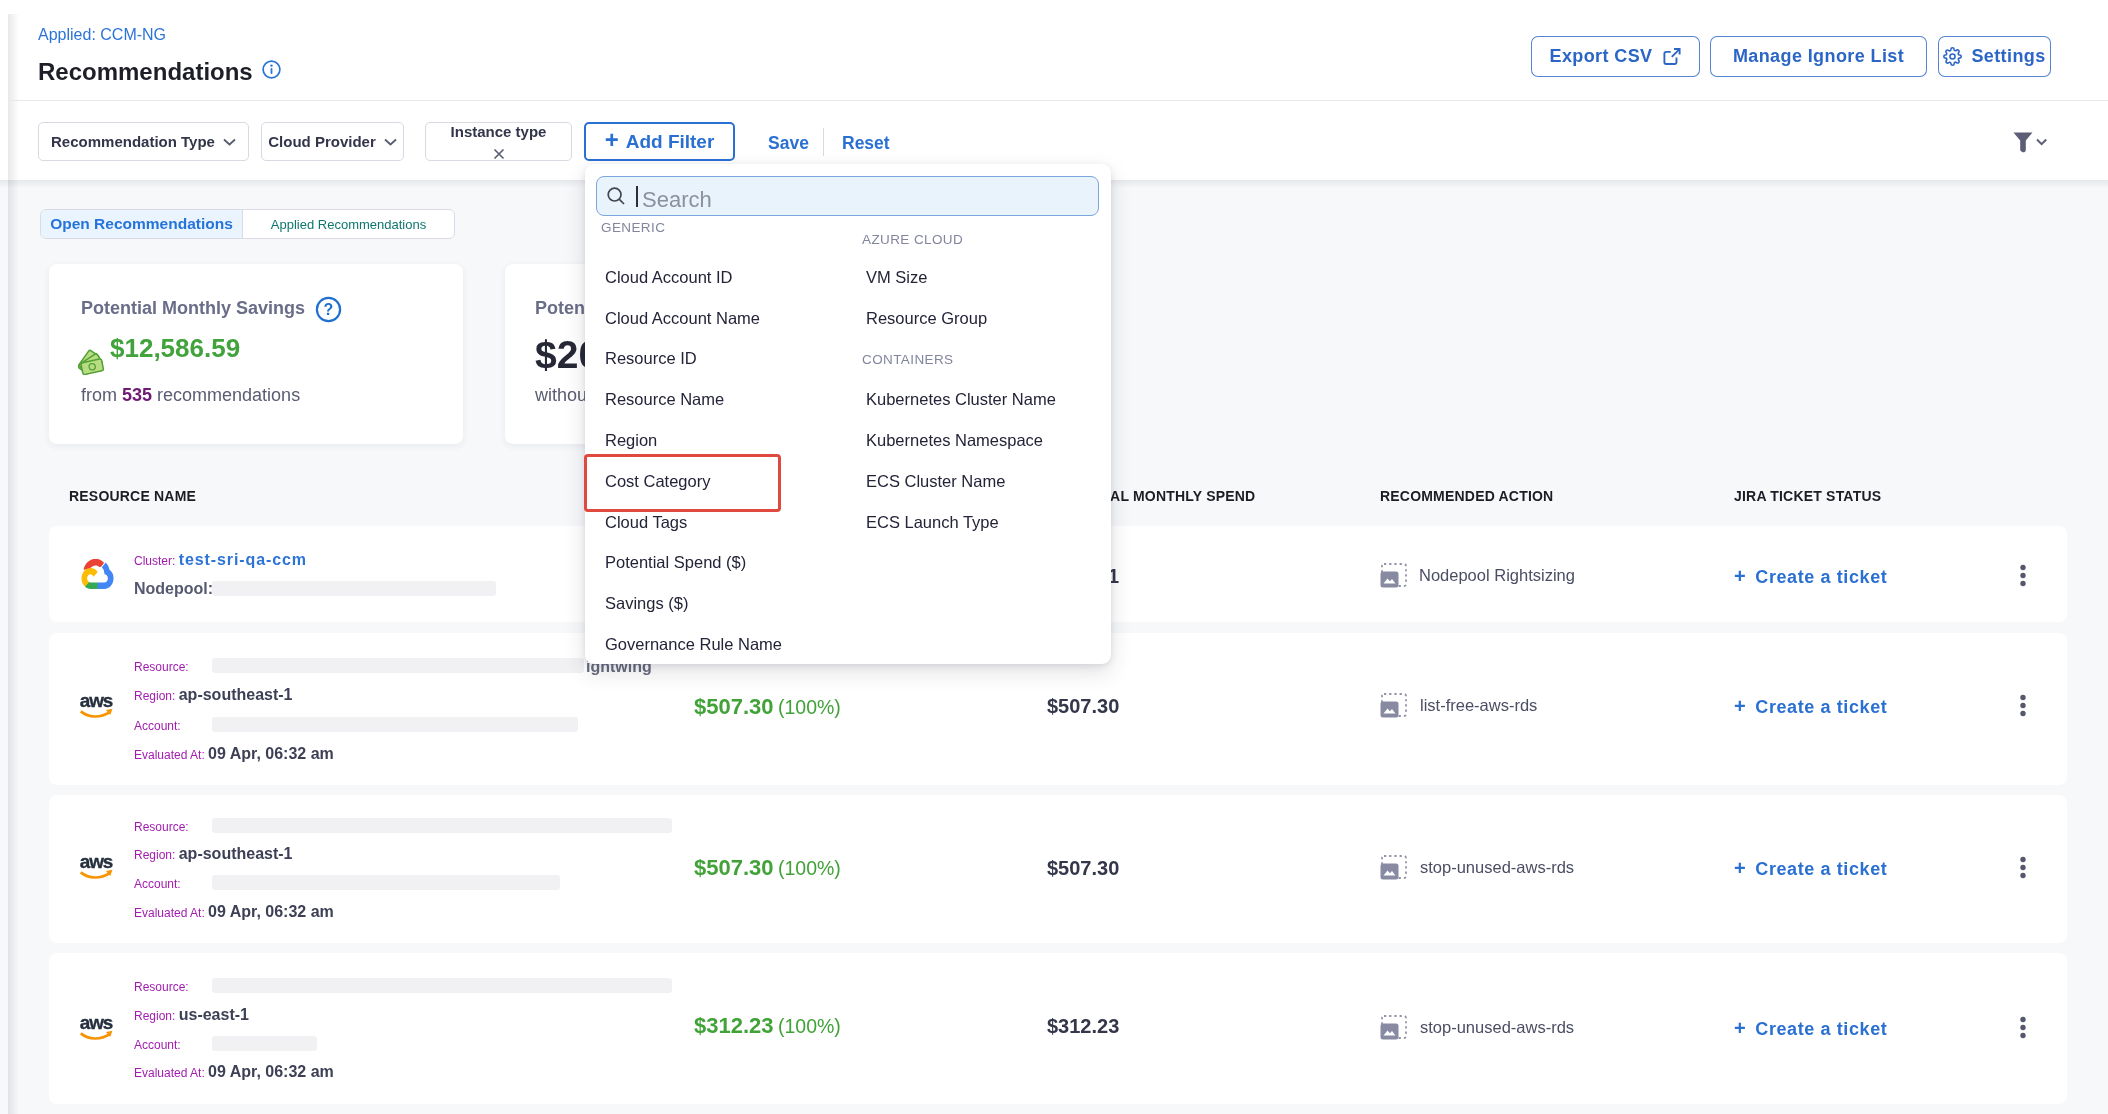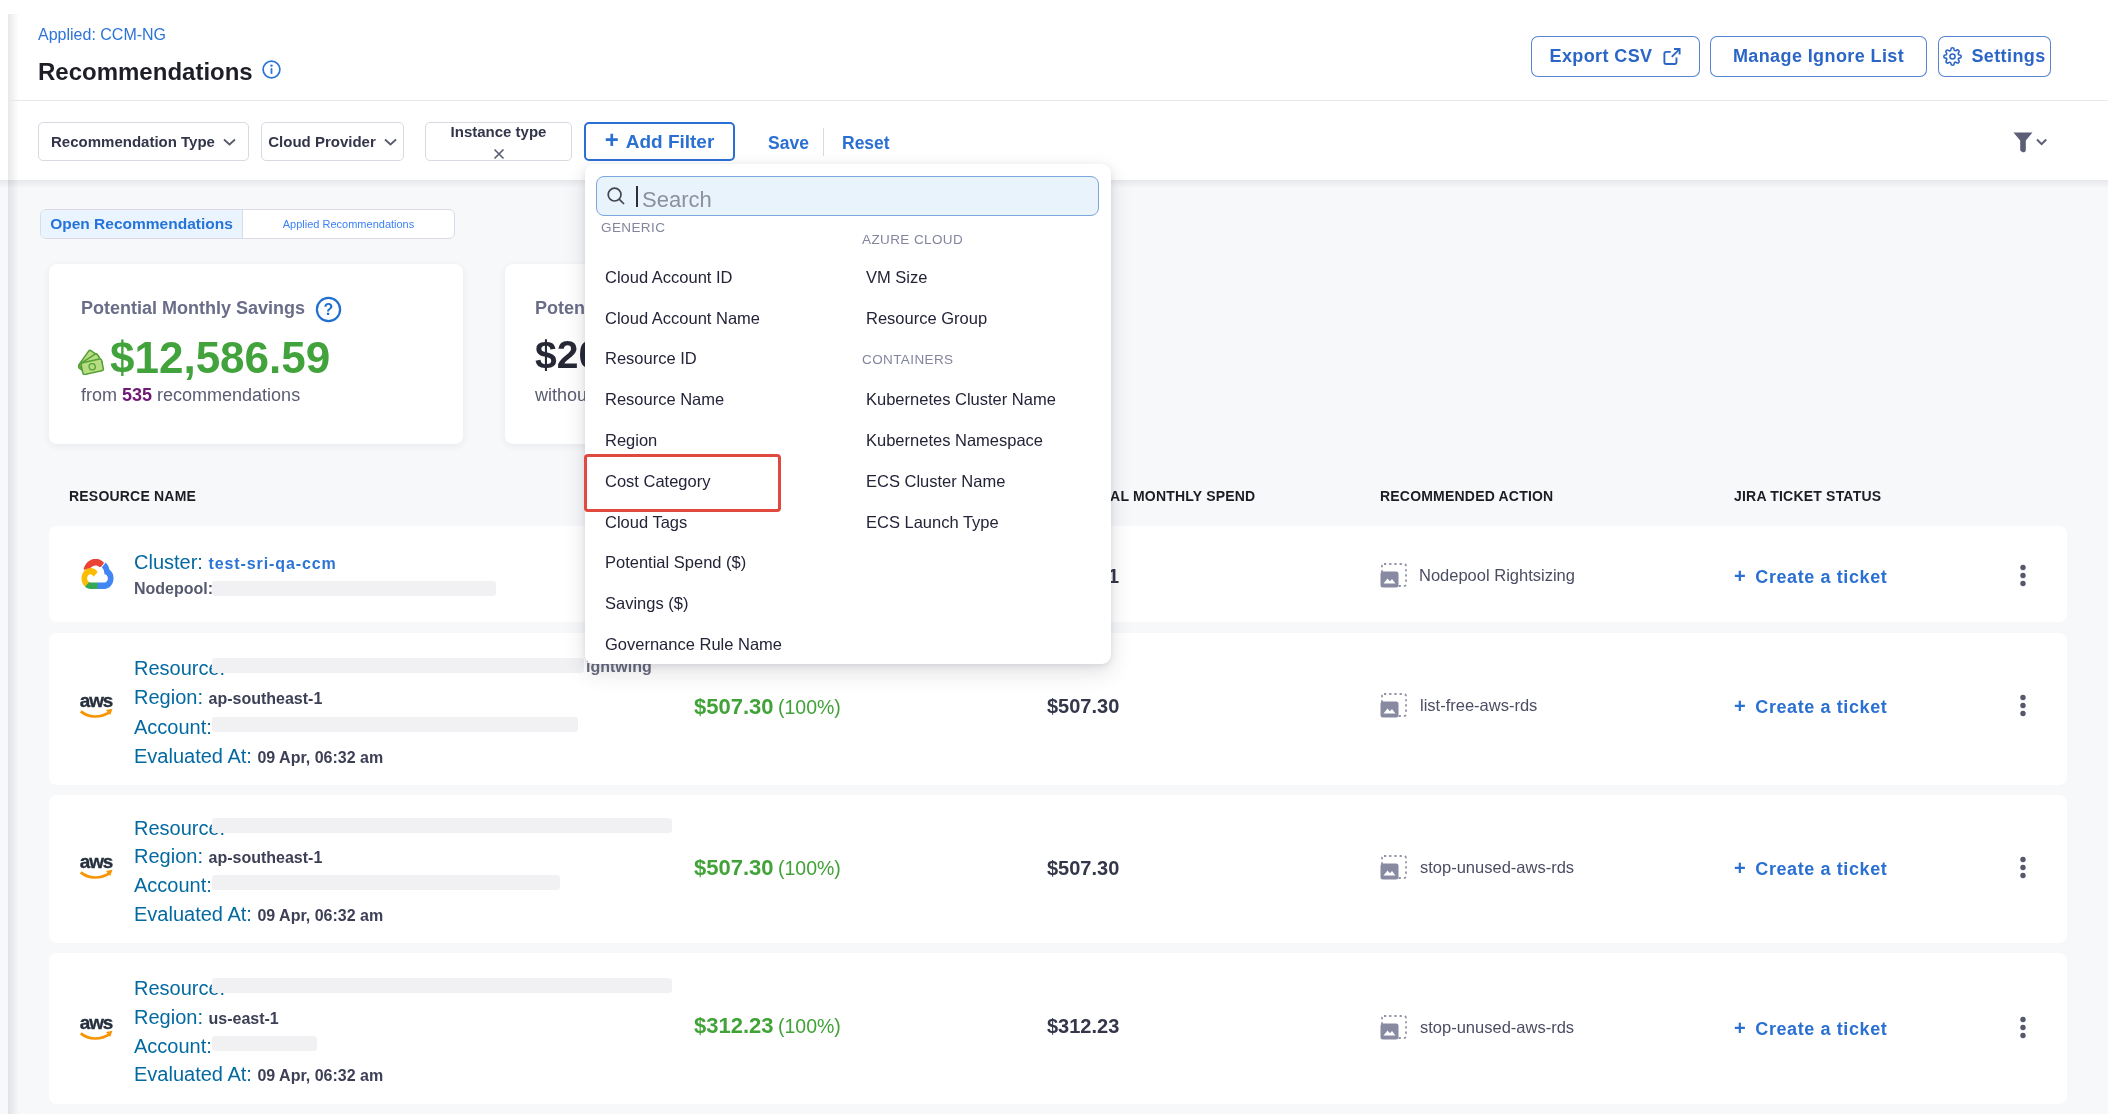--- a/index.html
+++ b/index.html
@@ -1,19 +1,19 @@
 <!DOCTYPE html>
 <html><head>
 <meta charset="utf-8">
 <style>
   * { margin:0; padding:0; box-sizing:border-box; }
   html,body { width:2108px; height:1114px; background:#ffffff; font-family:"Liberation Sans", sans-serif; overflow:hidden; -webkit-font-smoothing:antialiased; }
   #page { position:relative; width:2108px; height:1114px; background:#fff; }
   .abs { position:absolute; }
-  .lbl { color:#0369a1; font-size:20px; }
+  .lbl { color:#a21caf; font-size:12px; }
   .val { color:#3d3f55; font-size:16px;font-weight:bold; }
   .redact { position:absolute; background:#f1f1f4; border-radius:3px; height:15px; }
   .rowcard { position:absolute; left:49px; width:2018px; background:#fff; border-radius:8px; }
   .line { position:absolute; white-space:nowrap; }
   .th { position:absolute; font-size:14px; font-weight:bold; color:#1b1c24; letter-spacing:.2px; white-space:nowrap; }
   .mg { color:#41a238; font-weight:bold; font-size:22px; }
   .mgp { color:#41a238; font-size:19.5px; font-weight:500; }
   .md { color:#34364a; font-weight:bold; font-size:20px; }
   .act { color:#4b4d63; font-size:16.5px; }
   .tik { color:#2a70d3; font-size:18px; font-weight:bold; letter-spacing:.6px; }
@@ -87,21 +87,21 @@
   <div class="abs" style="left:823px; top:128px; width:1px; height:28px; background:#d9dae6;"></div>
   <div class="line" style="left:842px; top:133px; font-size:17.5px; font-weight:bold; color:#2a70d3;">Reset</div>
 
   <svg class="abs" style="left:2012px; top:131px;" width="38" height="23" viewBox="0 0 38 23">
     <path d="M1.5 1.5 H20.5 L13.8 9.6 V18.9 C13.8 20.6 11.7 21.9 10.2 20.9 L8.8 19.9 C8.4 19.6 8.2 19.2 8.2 18.7 V9.6 Z" fill="#5b5e75"></path>
     <path d="M25 8.5 l4.6 4.6 4.6-4.6" fill="none" stroke="#5b5e75" stroke-width="2"></path>
   </svg>
 
   <div class="abs" style="left:40px; top:209px; width:415px; height:30px; border:1px solid #dadbe6; border-radius:6px; background:#fff; display:flex; overflow:hidden;">
     <div style="width:202px; background:#e9f4fe; display:flex; align-items:center; justify-content:center; font-size:15.5px; font-weight:bold; color:#2574d9; border-right:1px solid #dadbe6;">Open Recommendations</div>
-    <div style="flex:1; display:flex; align-items:center; justify-content:center; font-size:11px; color:#3b82f6;text-align:center;">Applied Recommendations</div>
+    <div style="flex:1; display:flex; align-items:center; justify-content:center; font-size:13px; color:#0f766e;text-align:center;">Applied Recommendations</div>
   </div>
 
   <div class="abs" style="left:49px; top:264px; width:414px; height:180px; background:#fff; border-radius:8px; box-shadow:0 2px 7px rgba(40,41,61,.07);"></div>
   <div class="line" style="left:81px; top:298px; font-size:18px; font-weight:600; color:#6a6d87;">Potential Monthly Savings</div>
   <svg class="abs" style="left:315px; top:296px;" width="27" height="27" viewBox="0 0 27 27">
     <circle cx="13.5" cy="13.5" r="11.6" fill="none" stroke="#2170d0" stroke-width="2.2"></circle>
     <text x="13.5" y="19.2" font-size="16" font-weight="bold" fill="#2170d0" text-anchor="middle" font-family="Liberation Sans, sans-serif">?</text>
   </svg>
 
   <svg class="abs" style="left:78px; top:341px;" width="28" height="34" viewBox="0 0 28 34">
@@ -109,21 +109,21 @@
       <rect x="4" y="21.5" width="21" height="12" rx="2" fill="#b6dd82" stroke="#55a036" stroke-width="1.5"></rect>
     </g>
     <g transform="rotate(-33 6 28)">
       <rect x="4" y="21.5" width="21" height="12" rx="2" fill="#b6dd82" stroke="#55a036" stroke-width="1.5"></rect>
     </g>
     <g transform="rotate(-12 6 28)">
       <rect x="4" y="21.5" width="21" height="12" rx="2" fill="#b6dd82" stroke="#55a036" stroke-width="1.5"></rect>
       <circle cx="14.5" cy="27.5" r="3.1" fill="none" stroke="#55a036" stroke-width="1.3"></circle>
     </g>
   </svg>
-  <div class="line" style="left:110px; top:333px; font-size:44px; font-weight:bold; color:#42a33c;">$12,586.59</div>
+  <div class="line" style="left:110px; top:333px; font-size:26px; font-weight:bold; color:#42a33c;">$12,586.59</div>
   <div class="line" style="left:81px; top:385px; font-size:18px; color:#5a5c72;">from <b style="color:#701a75;">535</b> recommendations</div>
 
   <div class="abs" style="left:505px; top:264px; width:414px; height:180px; background:#fff; border-radius:8px; box-shadow:0 2px 7px rgba(40,41,61,.07);"></div>
   <div class="line" style="left:535px; top:298px; font-size:18px; font-weight:600; color:#6a6d87;">Potential Monthly Spend</div>
   <div class="line" style="left:535px; top:333px; font-size:39px; font-weight:bold; color:#262836;">$20,489.21</div>
   <div class="line" style="left:535px; top:385px; font-size:18px; color:#5a5c72;">without recommendations</div>
 
   <div class="th" style="left:69px; top:488px;">RESOURCE NAME</div>
   <div class="th" style="left:1048px; top:488px;">POTENTIAL MONTHLY SPEND</div>
   <div class="th" style="left:1380px; top:488px;">RECOMMENDED ACTION</div>

